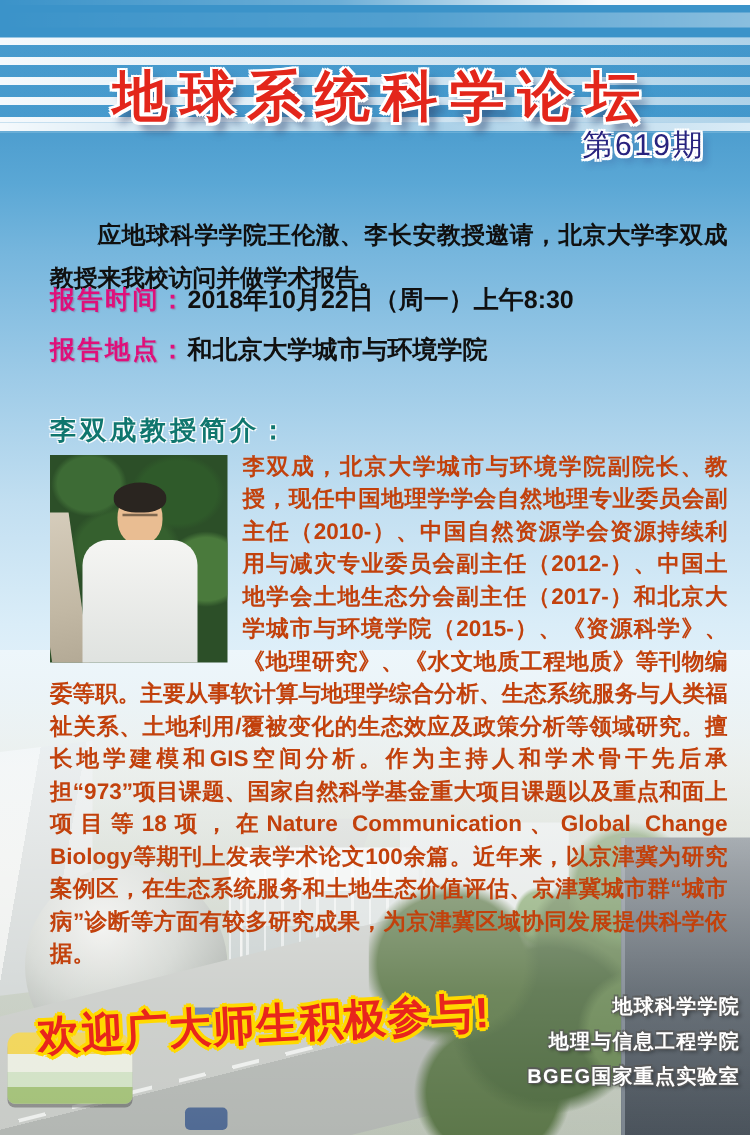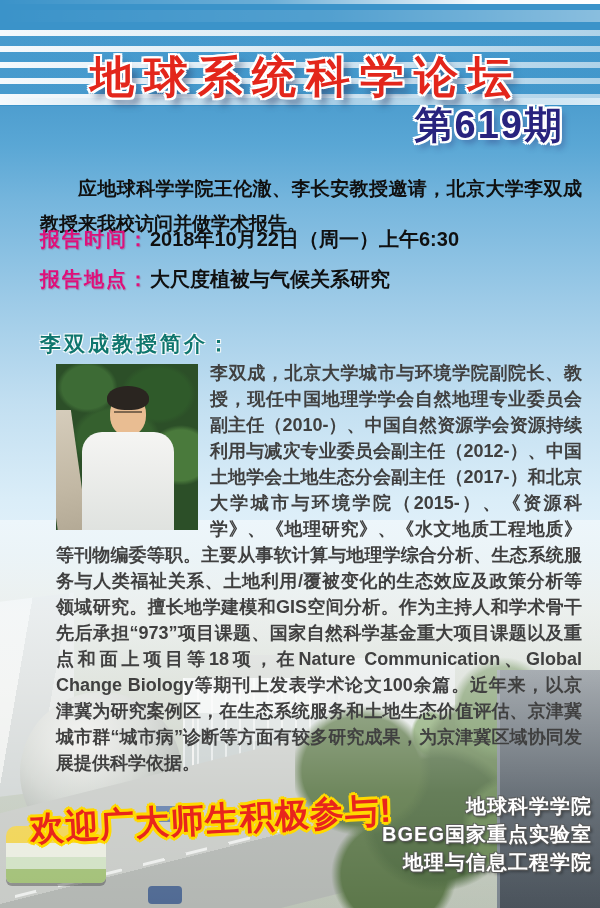--- a/index.html
+++ b/index.html
@@ -23,21 +23,21 @@
     background:linear-gradient(90deg,rgba(255,255,255,.95) 0%,rgba(255,255,255,.55) 55%,rgba(235,245,251,.9) 100%);}
   .forum-title{
     position:absolute;left:0;top:48px;width:100%;text-align:center;z-index:6;
     font-size:44px;font-weight:bold;letter-spacing:10px;color:#E3261B;white-space:nowrap;
     text-shadow:
       -2px -2px 0 #fff,2px -2px 0 #fff,-2px 2px 0 #fff,2px 2px 0 #fff,
       0 -2px 0 #fff,0 2px 0 #fff,-2px 0 0 #fff,2px 0 0 #fff,
       6px 7px 7px rgba(50,70,110,.75);}
   .issue-no{
     position:absolute;right:48px;top:100px;z-index:6;
-    font-size:38px;font-weight:bold;letter-spacing:2px;color:#28237E;white-space:nowrap;
+    font-size:24px;font-weight:normal;letter-spacing:2px;color:#28237E;white-space:nowrap;
     text-shadow:
       -2px -2px 0 #fff,2px -2px 0 #fff,-2px 2px 0 #fff,2px 2px 0 #fff,
       0 -2px 0 #fff,0 2px 0 #fff,-2px 0 0 #fff,2px 0 0 #fff,
       4px 5px 6px rgba(40,40,110,.45); text-align: right;}
   
   .main-bg{position:absolute;left:0;top:106px;width:600px;height:802px;
     background:linear-gradient(180deg,
       #4E9ECF 0%, #5AA7D5 5%, #76B6DD 12%, #9CCAE7 24%,
       #C2DFF1 37%, #DAEDF8 49%, #E9F4FB 60%, #EDF6FB 100%);}
   
@@ -97,21 +97,21 @@
   .info{position:absolute;left:40px;right:30px;top:226px;}
   .info-row{display:flex;align-items:baseline;margin-bottom:13px;white-space:nowrap;}
   .info-label{font-size:20px;font-weight:bold;letter-spacing:2px;color:#E00F7A;flex:0 0 auto;
     text-shadow:1px 1px 1px rgba(120,0,60,.25);}
   .info-value{font-size:20px;font-weight:bold;color:#101010;}
   .bio-heading{position:absolute;left:40px;top:330px;
     font-size:21px;font-weight:bold;letter-spacing:3px;color:#0f766e;white-space:nowrap;
     text-shadow:-1px -1px 0 rgba(255,255,255,.85),1px -1px 0 rgba(255,255,255,.85),
                 -1px 1px 0 rgba(255,255,255,.85),1px 1px 0 rgba(255,255,255,.85);}
   .bio{position:absolute;left:40px;right:30px;top:360px;
-    font-size:18px;font-weight:bold;line-height:26px;text-align:justify;color:#404040;margin-left:16px;}
+    font-size:18px;font-weight:bold;line-height:26px;text-align:justify;color:#c2410c;}
   .bio-photo{float:left;width:142px;height:166px;margin:4px 12px 6px 0;position:relative;overflow:hidden;
     background:
       radial-gradient(42px 36px at 22% 14%,#3d6b35 0 60%,transparent 72%),
       radial-gradient(52px 42px at 72% 18%,#2f5a2a 0 60%,transparent 72%),
       radial-gradient(46px 42px at 88% 55%,#4a7a3c 0 60%,transparent 72%),
       radial-gradient(62px 48px at 42% 45%,#35602e 0 60%,transparent 72%),
       radial-gradient(38px 32px at 62% 78%,#4d7c40 0 60%,transparent 72%),
       #2c4f28;}
   .photo-path{position:absolute;left:-6px;top:46px;width:30px;height:130px;transform:skewX(8deg);
     background:linear-gradient(170deg,#d6cdbc 0%,#c2b8a4 60%,#b0a692 100%);}
@@ -122,21 +122,21 @@
   .photo-head::after{content:"";position:absolute;left:4px;top:19px;width:28px;height:6px;
     border-top:2px solid rgba(55,45,35,.6);}
   .photo-shirt{position:absolute;left:26px;top:68px;width:92px;height:100px;
     border-radius:20px 20px 0 0;background:linear-gradient(180deg,#f5f5f3 0%,#dfe2df 100%);}
   .welcome{position:absolute;left:30px;top:797px;z-index:6;transform:rotate(-3deg);
     font-size:34px;font-weight:bold;letter-spacing:1px;color:#E8251C;white-space:nowrap;
     text-shadow:
       -2px -2px 0 #FFD900,2px -2px 0 #FFD900,-2px 2px 0 #FFD900,2px 2px 0 #FFD900,
       0 -3px 0 #FFD900,0 3px 0 #FFD900,-3px 0 0 #FFD900,3px 0 0 #FFD900;}
   .footer{position:absolute;right:20px;top:792px;z-index:6;text-align:right;
-    font-size:20px;font-weight:bold;line-height:28px;letter-spacing:1px;color:#fff;white-space:nowrap;
+    font-size:16px;font-weight:bold;line-height:28px;letter-spacing:1px;color:#fff;white-space:nowrap;
     text-shadow:-1px -1px 0 rgba(90,90,90,.7),1px -1px 0 rgba(90,90,90,.7),
                 -1px 1px 0 rgba(90,90,90,.7),1px 1px 0 rgba(90,90,90,.9),2px 2px 3px rgba(0,0,0,.45);}
 </style>
 </head>
 <body>
 
 <div class="poster">
 
   <div class="header">
     <div class="stripe-top1"></div>
@@ -168,41 +168,41 @@
     <div class="sc scene-fade"></div>
   </div>
 
   <div class="content">
 
     <p class="intro">应地球科学学院王伦澈、李长安教授邀请，北京大学李双成教授来我校访问并做学术报告。</p>
 
     <div class="info">
       <div class="info-row">
         <span class="info-label">报告时间：</span>
-        <span class="info-value">2018年10月22日（周一）上午6:30</span>
+        <span class="info-value">2018年10月22日（周一）上午8:30</span>
       </div>
       <div class="info-row">
         <span class="info-label">报告地点：</span>
-        <span class="info-value">大尺度植被与气候关系研究</span>
+        <span class="info-value">和北京大学城市与环境学院</span>
       </div>
     </div>
 
     <div class="bio-heading">李双成教授简介：</div>
 
     <div class="bio">
       <div class="bio-photo">
         <div class="photo-path"></div>
         <div class="photo-head"></div>
         <div class="photo-shirt"></div>
       </div>
       <span>李双成，北京大学城市与环境学院副院长、教授，现任中国地理学学会自然地理专业委员会副主任（2010-）、中国自然资源学会资源持续利用与减灾专业委员会副主任（2012-）、中国土地学会土地生态分会副主任（2017-）和北京大学城市与环境学院（2015-）、《资源科学》、《地理研究》、《水文地质工程地质》等刊物编委等职。主要从事软计算与地理学综合分析、生态系统服务与人类福祉关系、土地利用/覆被变化的生态效应及政策分析等领域研究。擅长地学建模和GIS空间分析。作为主持人和学术骨干先后承担“973”项目课题、国家自然科学基金重大项目课题以及重点和面上项目等18项，在Nature Communication、Global Change Biology等期刊上发表学术论文100余篇。近年来，以京津冀为研究案例区，在生态系统服务和土地生态价值评估、京津冀城市群“城市病”诊断等方面有较多研究成果，为京津冀区域协同发展提供科学依据。</span>
     </div>
 
     <div class="welcome">欢迎广大师生积极参与!</div>
 
     <div class="footer">
       <div>地球科学学院</div>
+      <div>地理与信息工程学院</div>
       <div>BGEG国家重点实验室</div>
-      <div>地理与信息工程学院</div>
     </div>
 
   </div>
 </div>
 
 </body></html>

